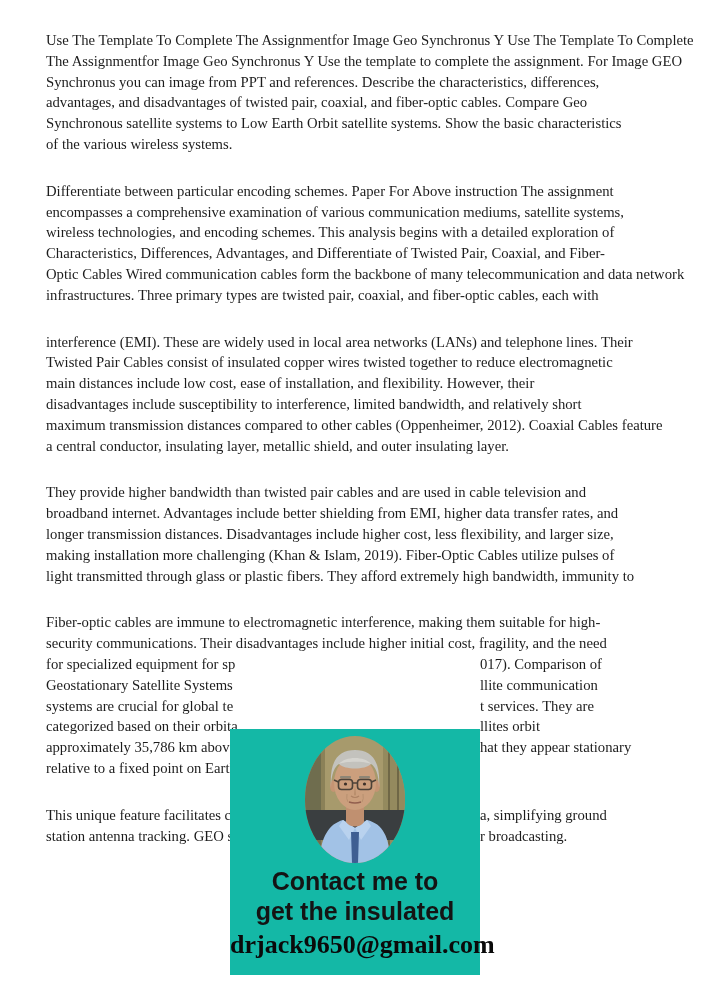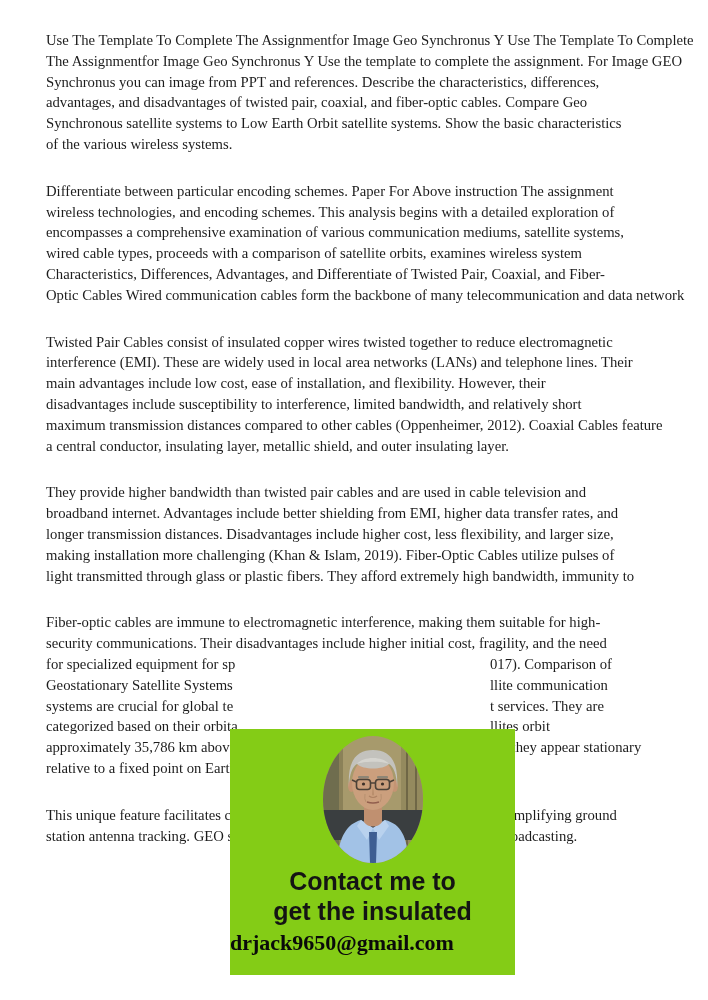--- a/index.html
+++ b/index.html
@@ -13,27 +13,26 @@
   .doc {
     position: absolute;
     left: 46px; top: 30px;
     width: 640px;
     color: #1c1c1c;
     font-size: 14.7px;
     line-height: 20.8px;
   }
   .para { margin: 0 0 26px 0; }
   .line { position: relative; white-space: pre; height: 20.8px; }
-  .frag-right { position: absolute; left: 444px; top: 0; white-space: pre; }
+  .frag-right { position: absolute; left: 434px; top: 0; white-space: pre; }
   .promo {
     position: absolute;
     left: 230px; top: 729px;
     width: 250px; height: 246px;
-    background: #84cc16;
-    padding-left: 35px;
+    background: #14b8a6;
   }
   .photo-wrap {
     position: absolute;
     top: 7px; left: 50%;
     transform: translateX(-50%);
     width: 100px; height: 127px;
   }
   .contact-heading {
     position: absolute;
     top: 137px; left: 0;
@@ -45,51 +44,51 @@
     line-height: 30px;
     color: #141414;
   }
   .contact-email {
     position: absolute;
     top: 201px; left: 0;
     width: 100%;
     text-align: left;
     font-family: "Liberation Serif", serif;
     font-weight: 700;
-    font-size: 22px;
+    font-size: 26px;
     color: #0a0a0a;
   }
 </style>
 </head>
 <body>
 
 <div class="doc">
 
   <div class="para">
     <div class="line"><span>Use The Template To Complete The Assignmentfor Image Geo Synchronus Y Use The Template To Complete</span><span class="frag-right"></span></div>
     <div class="line"><span>The Assignmentfor Image Geo Synchronus Y Use the template to complete the assignment. For Image GEO</span><span class="frag-right"></span></div>
     <div class="line"><span>Synchronus you can image from PPT and references. Describe the characteristics, differences,</span><span class="frag-right"></span></div>
     <div class="line"><span>advantages, and disadvantages of twisted pair, coaxial, and fiber-optic cables. Compare Geo</span><span class="frag-right"></span></div>
     <div class="line"><span>Synchronous satellite systems to Low Earth Orbit satellite systems. Show the basic characteristics</span><span class="frag-right"></span></div>
     <div class="line"><span>of the various wireless systems.</span><span class="frag-right"></span></div>
   </div>
 
   <div class="para">
     <div class="line"><span>Differentiate between particular encoding schemes. Paper For Above instruction The assignment</span><span class="frag-right"></span></div>
+    <div class="line"><span>encompasses a comprehensive examination of various communication mediums, satellite systems,</span><span class="frag-right"></span></div>
     <div class="line"><span>wireless technologies, and encoding schemes. This analysis begins with a detailed exploration of</span><span class="frag-right"></span></div>
-    <div class="line"><span>encompasses a comprehensive examination of various communication mediums, satellite systems,</span><span class="frag-right"></span></div>
-    <div class="line"><span>wired cable types, proceeds with a comparison of satellite orbits, examines wireless system</span><span class="frag-right"></span></div>
     <div class="line"><span>Characteristics, Differences, Advantages, and Differentiate of Twisted Pair, Coaxial, and Fiber-</span><span class="frag-right"></span></div>
     <div class="line"><span>Optic Cables Wired communication cables form the backbone of many telecommunication and data network</span><span class="frag-right"></span></div>
+    <div class="line"><span>infrastructures. Three primary types are twisted pair, coaxial, and fiber-optic cables, each with</span><span class="frag-right"></span></div>
   </div>
 
   <div class="para">
+    <div class="line"><span>interference (EMI). These are widely used in local area networks (LANs) and telephone lines. Their</span><span class="frag-right"></span></div>
     <div class="line"><span>Twisted Pair Cables consist of insulated copper wires twisted together to reduce electromagnetic</span><span class="frag-right"></span></div>
-    <div class="line"><span>interference (EMI). These are widely used in local area networks (LANs) and telephone lines. Their</span><span class="frag-right"></span></div>
-    <div class="line"><span>main advantages include low cost, ease of installation, and flexibility. However, their</span><span class="frag-right"></span></div>
+    <div class="line"><span>main distances include low cost, ease of installation, and flexibility. However, their</span><span class="frag-right"></span></div>
     <div class="line"><span>disadvantages include susceptibility to interference, limited bandwidth, and relatively short</span><span class="frag-right"></span></div>
     <div class="line"><span>maximum transmission distances compared to other cables (Oppenheimer, 2012). Coaxial Cables feature</span><span class="frag-right"></span></div>
     <div class="line"><span>a central conductor, insulating layer, metallic shield, and outer insulating layer.</span><span class="frag-right"></span></div>
   </div>
 
   <div class="para">
     <div class="line"><span>They provide higher bandwidth than twisted pair cables and are used in cable television and</span><span class="frag-right"></span></div>
     <div class="line"><span>broadband internet. Advantages include better shielding from EMI, higher data transfer rates, and</span><span class="frag-right"></span></div>
     <div class="line"><span>longer transmission distances. Disadvantages include higher cost, less flexibility, and larger size,</span><span class="frag-right"></span></div>
     <div class="line"><span>making installation more challenging (Khan &amp; Islam, 2019). Fiber-Optic Cables utilize pulses of</span><span class="frag-right"></span></div>

